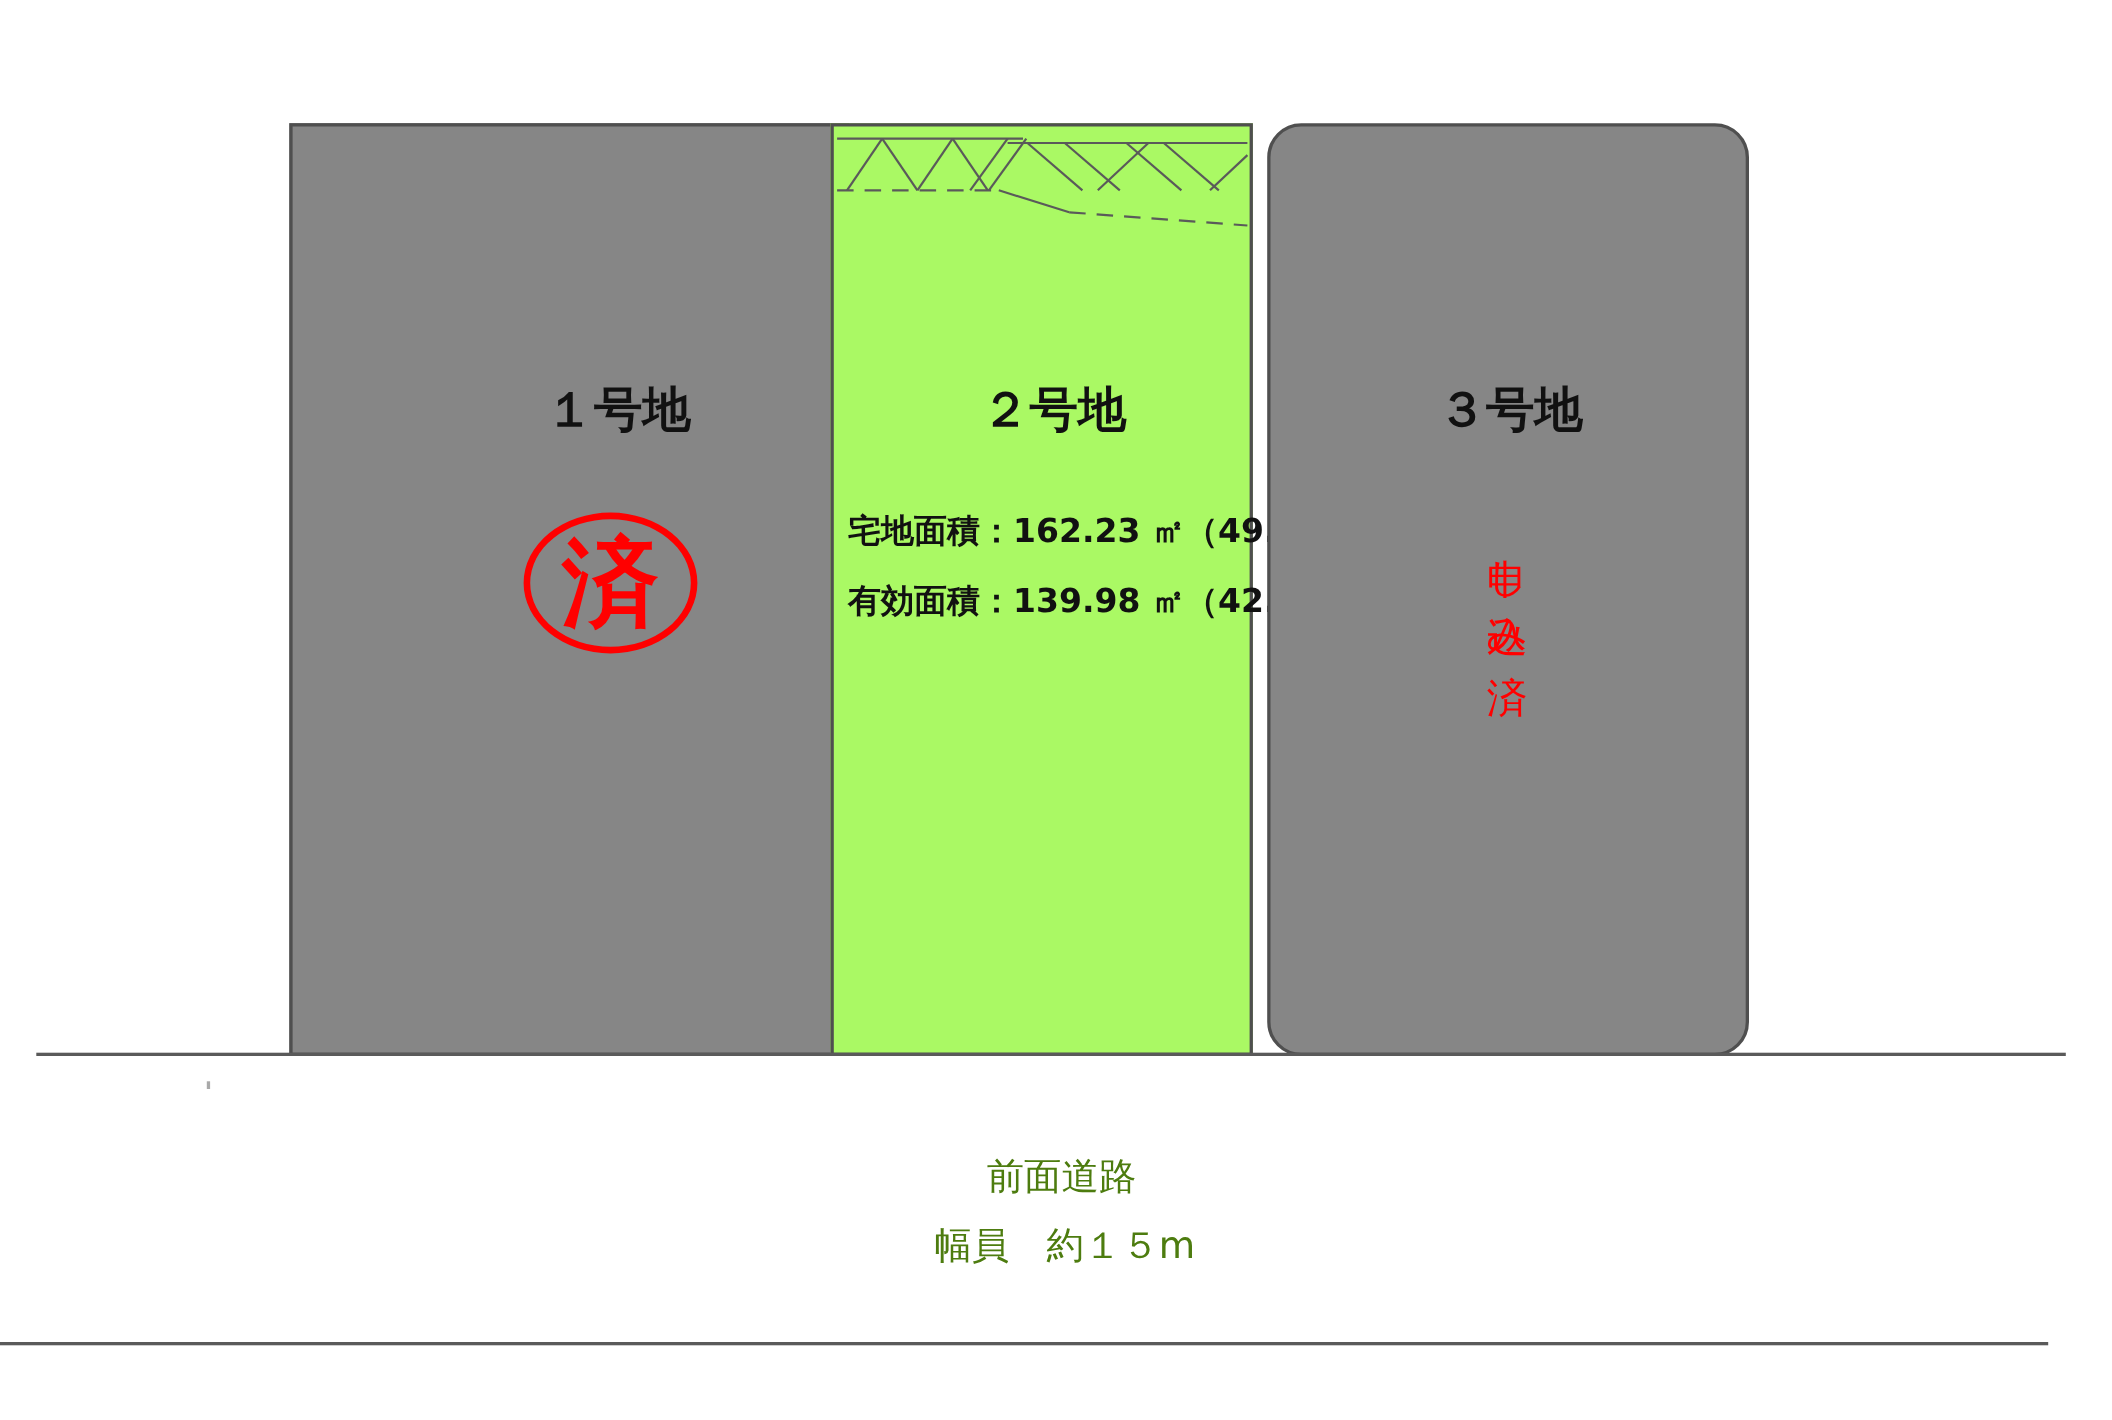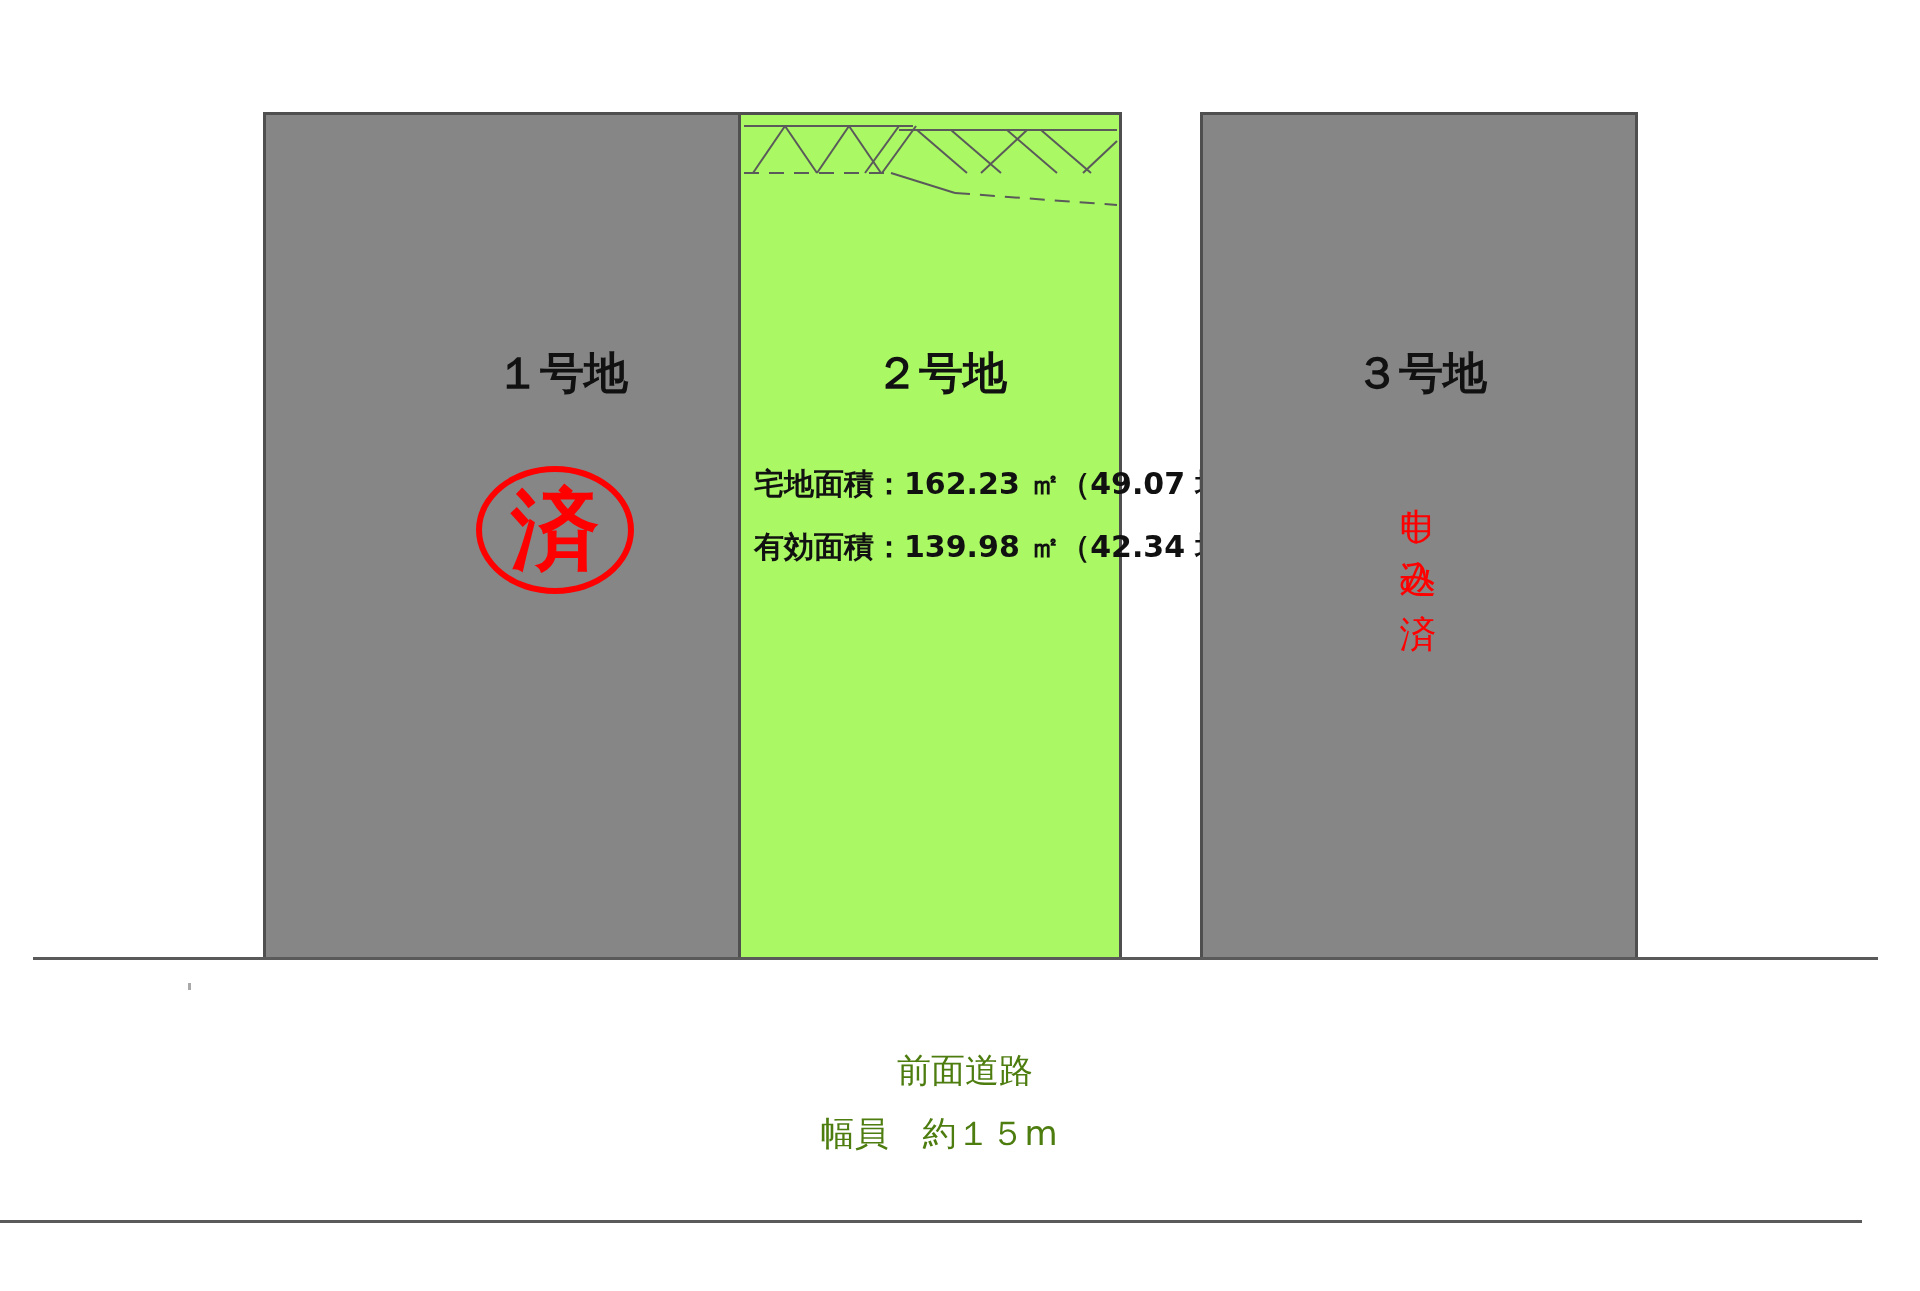--- a/index.html
+++ b/index.html
@@ -15,22 +15,22 @@
   .plot {
     position: absolute;
     top: 112px;
     height: 848px;
     box-sizing: border-box;
     border: 3px solid #4f4f4f;
   }
   .plot-gray  { background: #868686; }
   .plot-green { background: #aaf964; }
   #plot1 { left: 263px;  width: 509px; }
-  #plot2 { left: 738px;  width: 384px; }
-  #plot3 { left: 1200px; width: 438px; }
+  #plot2 { left: 755px;  width: 384px; }
+  #plot3 { left: 1152px; width: 438px; border-radius: 31px; }
 
   .plot-label {
     position: absolute;
     transform: translateX(-50%);
     font-size: 44px;
     font-weight: bold;
     color: #111111;
     white-space: nowrap;
     line-height: 1;
   }
@@ -111,21 +111,21 @@
   .road-name, .road-width {
     position: absolute;
     transform: translateX(-50%);
     font-size: 34px;
     font-weight: normal;
     color: #4d7c0f;
     white-space: nowrap;
     line-height: 1;
   }
   .road-name  { left: 965px; top: 1053px; }
-  .road-width { left: 939px; top: 1116px; }
+  .road-width { left: 968px; top: 1116px; }
 </style>
 </head>
 <body>
 
 <div class="canvas">
 
   <div class="plot plot-gray" id="plot1">
     <div class="plot-label">１号地</div>
     <div class="stamp">
       <span class="stamp-char">済</span>

